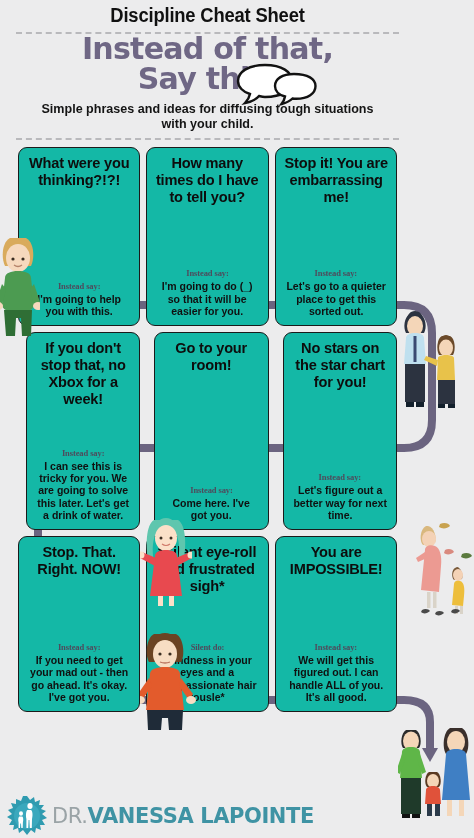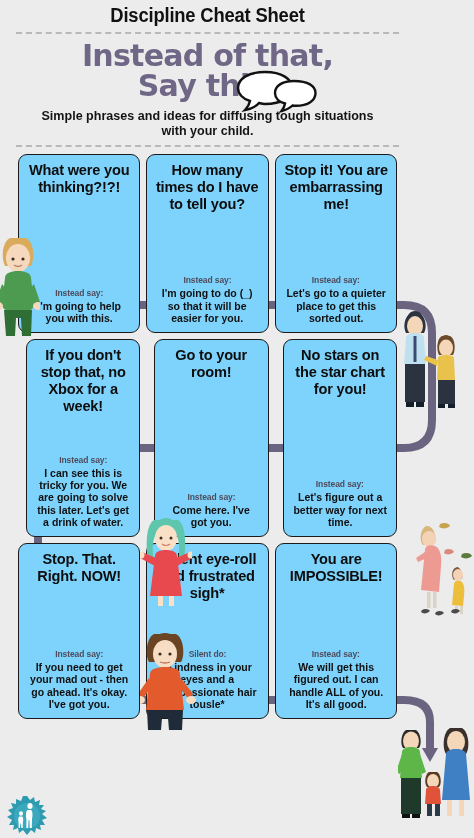--- a/index.html
+++ b/index.html
@@ -37,21 +37,20 @@
   }
   .dotted-rule {
     margin: 5px 16px 0 16px;
     border-top: 2px dashed #b9b9bc;
     height: 0;
   }
   .dotted-rule.bottom { margin-top: 6px; }
 
   .headline-wrap {
     position: relative;
-    margin-top: 7px;
     padding: 0 20px;
   }
   .headline {
     font-family: "DejaVu Sans", sans-serif;
     font-weight: bold;
     font-size: 31px;
     line-height: 0.96;
     color: #6f6785;
     letter-spacing: -0.8px;
     text-align: center;
@@ -86,21 +85,21 @@
     justify-content: center;
     gap: 6px;
     padding: 0 18px;
     margin-bottom: 6px;
     position: relative;
     z-index: 4;
   }
 
   .card {
     flex: 1 1 0;
-    background: #7dd3fc;
+    background: #14b8a6;
     border: 1.6px solid #1b1b1b;
     border-radius: 9px;
     padding: 7px 5px 8px 5px;
     display: flex;
     flex-direction: column;
     align-items: center;
     position: relative;
     z-index: 4;
   }
   .row-1 .card { min-height: 179px; }
@@ -113,21 +112,21 @@
     font-size: 15.5px;
     line-height: 1.08;
     color: #0d0d0d;
     text-align: center;
     transform: scaleX(0.94);
     letter-spacing: -0.2px;
   }
   .card-spacer { flex: 1 1 auto; min-height: 8px; }
 
   .card-label {
-    font-family: Liberation Sans, sans-serif;
+    font-family: Liberation Serif, serif;
     font-weight: bold;
     font-size: 8.5px;
     color: #4f4b5c;
     text-align: center;
     letter-spacing: -0.1px;
     margin-bottom: 2px;
   }
   .card-advice {
     font-family: "Liberation Sans Narrow", "Liberation Sans", sans-serif;
     font-weight: bold;
@@ -390,15 +389,18 @@
 
   <div class="footer">
     <svg style="width:42px;height:42px;" viewBox="0 0 42 42">
       <path d="M21 1 L24 5 L28 2 L29 7 L34 5 L33 10 L38 10 L35 14 L40 16 L36 19 L41 23 L36 25 L39 30 L34 30 L35 35 L30 33 L29 38 L25 35 L21 40 L17 35 L13 38 L12 33 L7 35 L8 30 L3 30 L6 25 L1 22 L6 19 L2 15 L7 13 L5 8 L10 9 L10 4 L15 6 L17 1 Z" fill="#2f9bb0"></path>
       <circle cx="21" cy="21" r="13" fill="#3aa8bd"></circle>
       <ellipse cx="24" cy="11" rx="2.6" ry="3" fill="#ffffff"></ellipse>
       <path d="M21.4 15 C20 16 19.6 20 20.4 24 L20.4 33 L22.2 33 L22.6 25 L23.4 25 L23.8 33 L25.8 33 L26 24 C27 20 26.6 16 25 15 Z" fill="#ffffff"></path>
       <ellipse cx="15" cy="18.5" rx="2" ry="2.3" fill="#ffffff"></ellipse>
       <path d="M13.2 21.5 C12.2 22.3 12 25 12.6 27.5 L12.6 33 L14 33 L14.3 28.5 L15 28.5 L15.3 33 L16.7 33 L16.9 27.5 C17.5 25 17.3 22.3 16.4 21.5 Z" fill="#ffffff"></path>
     </svg>
+    <div class="brand-name">
+      <span class="dr">DR.</span><span class="nm">VANESSA LAPOINTE</span>
+    </div>
   </div>
 
 </div>
 
 </body></html>

